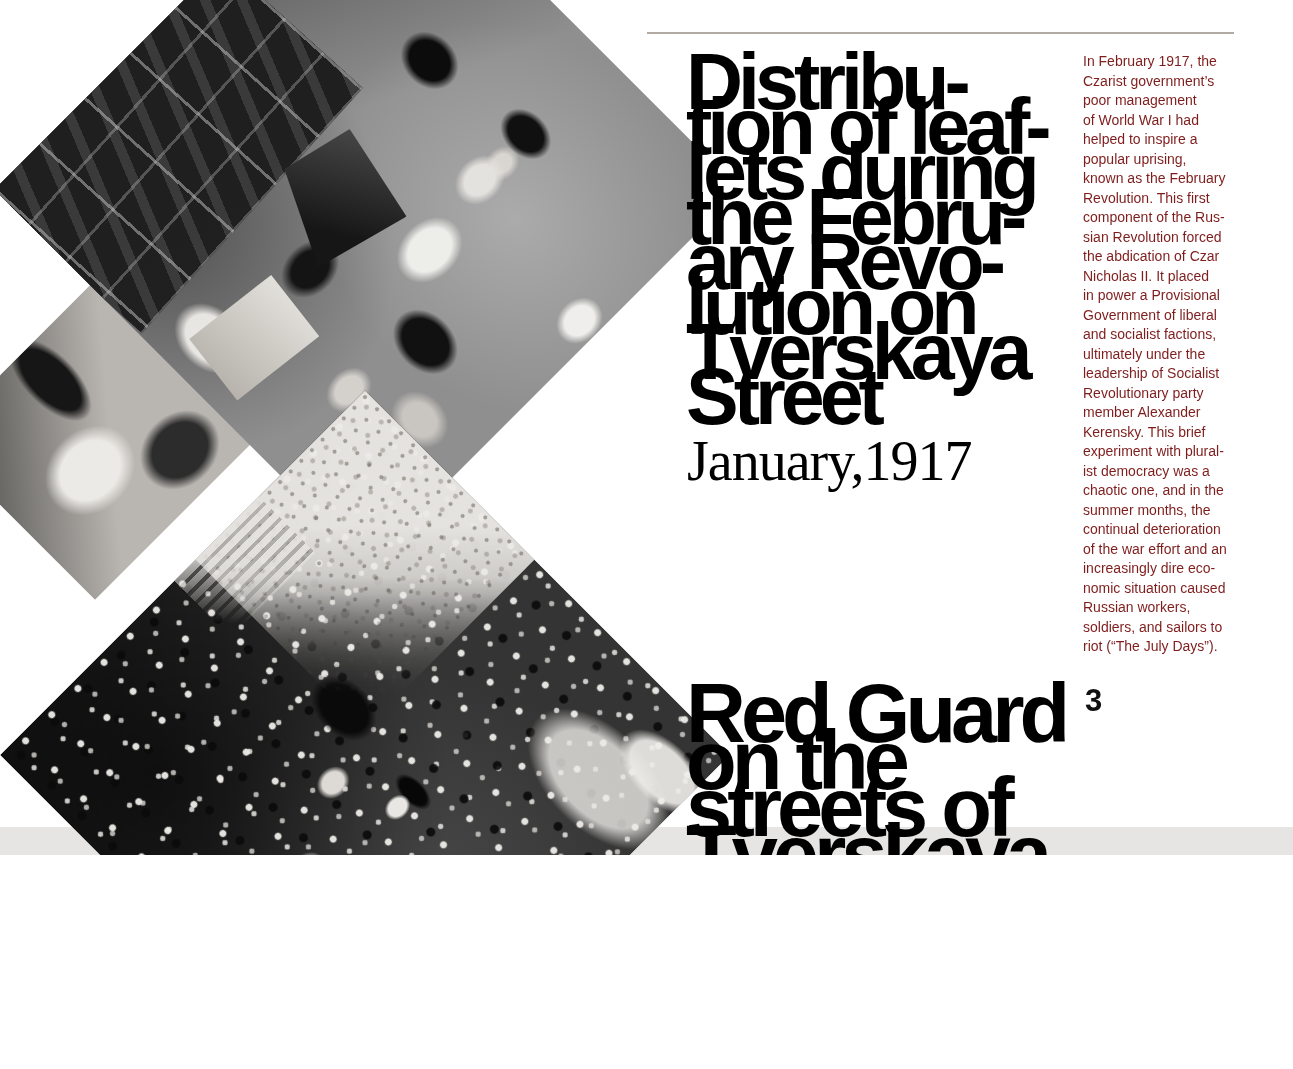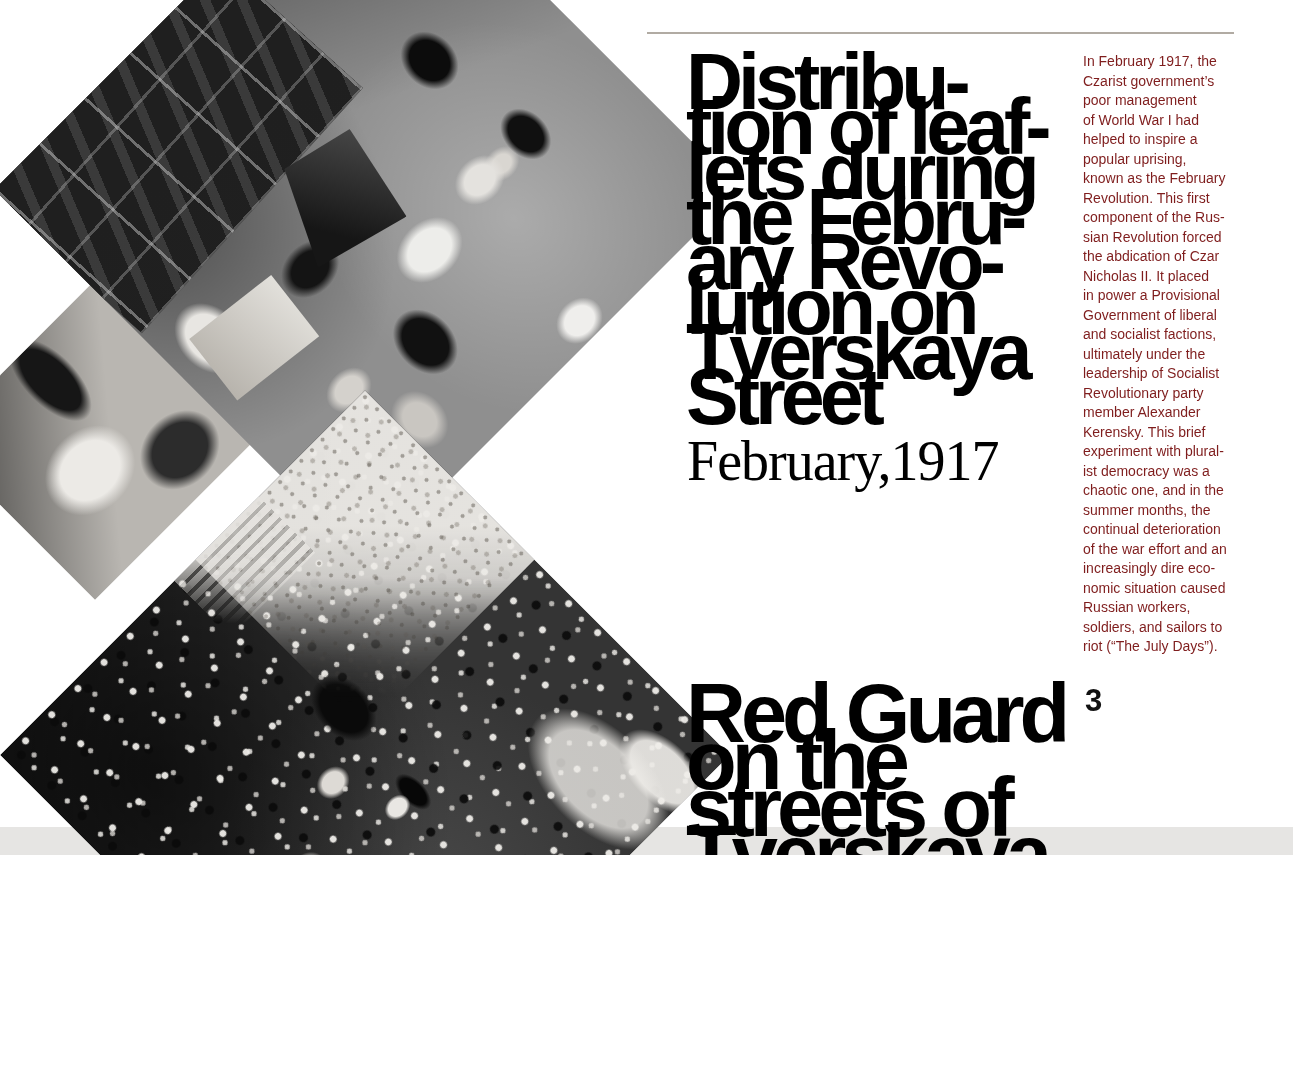--- a/index.html
+++ b/index.html
@@ -143,21 +143,21 @@
   <div class="rule"></div>
 
   <h1 class="h1">Distribu-
 tion of leaf-
 lets during
 the Febru-
 ary Revo-
 lution on
 Tverskaya
 Street</h1>
-  <div class="date1">February,1917</div>
+  <div class="date1">January,1917</div>
 
   <h1 class="h2">Red Guard
 on the
 streets of
 Tverskaya</h1>
   <div class="date2">October 25,
 1917</div>
 
   <div class="body-col">In February 1917, the
 Czarist government’s

